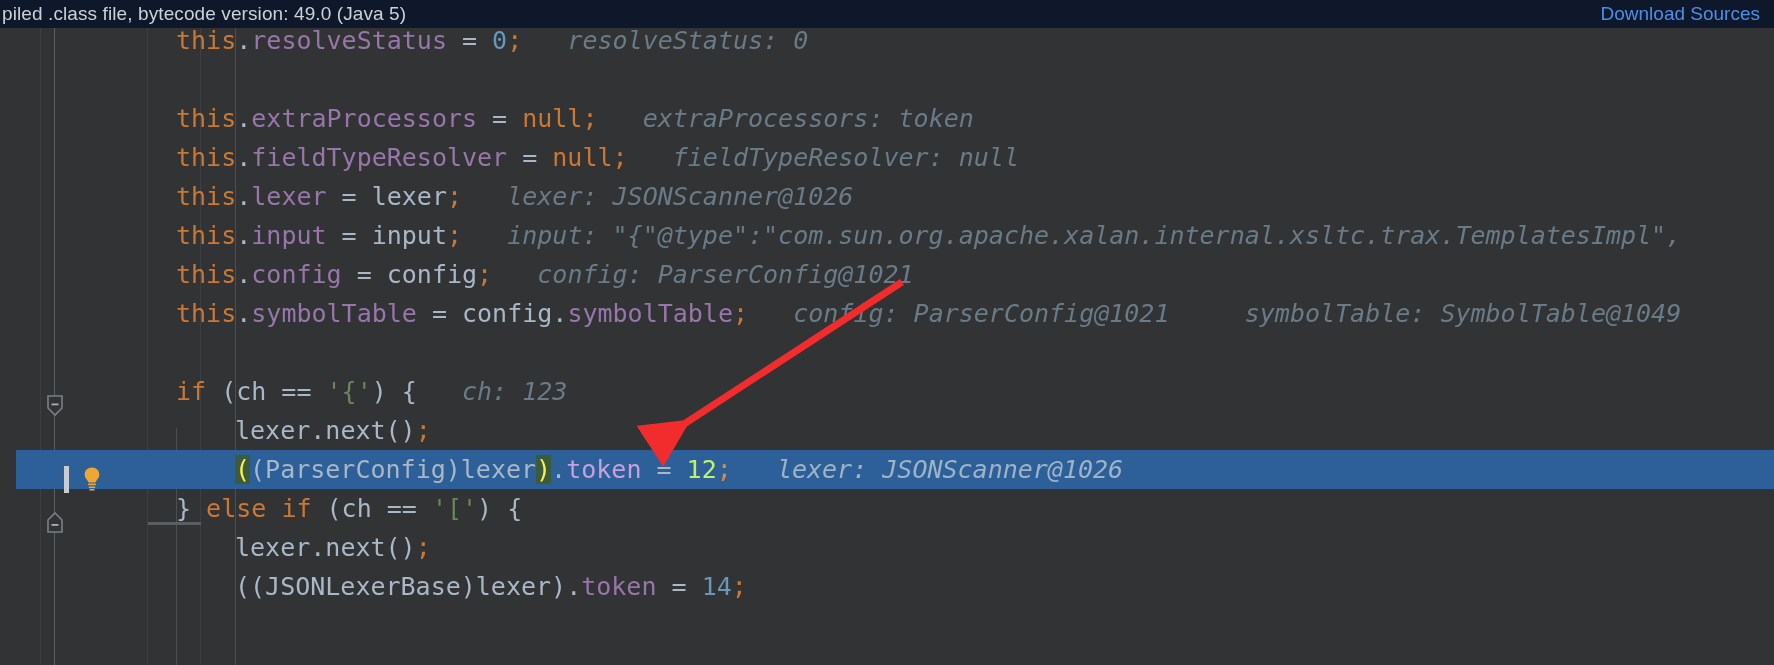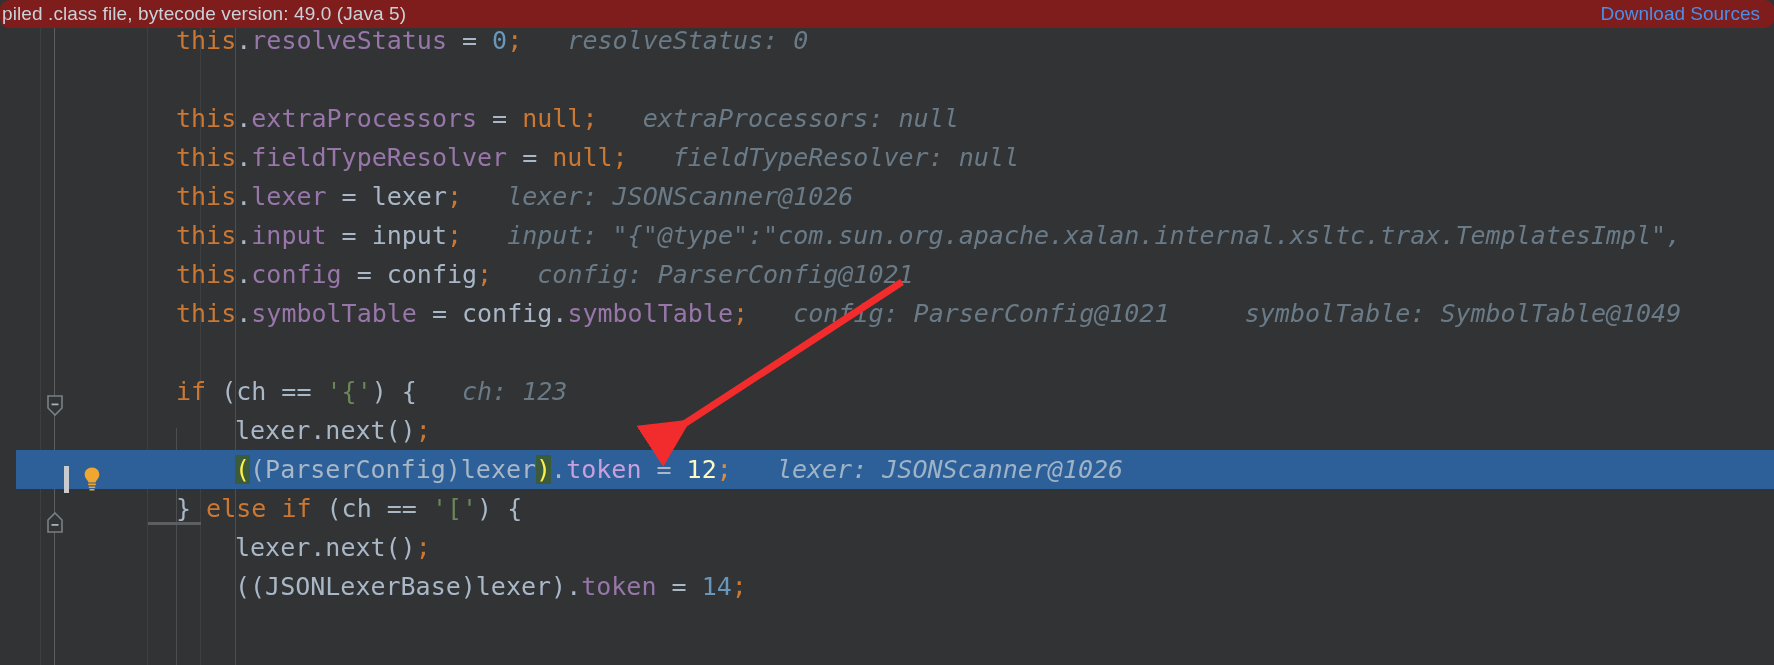--- a/index.html
+++ b/index.html
@@ -1,23 +1,23 @@
 <!DOCTYPE html>
 <html><head>
 <meta charset="utf-8">
 <style>
   html,body{margin:0;padding:0;background:#2b2b2b;}
   body{width:1774px;height:665px;overflow:hidden;font-family:"DejaVu Sans Mono",monospace;}
 
   #root{position:relative;width:1774px;height:665px;background:#313335;overflow:hidden;}
 
   
-  #banner{position:absolute;left:0;top:0;width:1774px;height:28px;background:#7f1d1d;
+  #banner{position:absolute;left:0;top:0;width:1774px;height:28px;background:#0f172a;
           display:flex;align-items:center;justify-content:space-between;
-          font-family:"Liberation Sans",sans-serif;font-size:19px;border-radius:9px;}
+          font-family:"Liberation Sans",sans-serif;font-size:19px;}
   #banner-text{color:#c9d2d8;padding-left:2px;white-space:nowrap;letter-spacing:.1px;}
   #banner-link{color:#4b8fe8;padding-right:14px;white-space:nowrap;cursor:pointer;}
 
   
   #editor{position:absolute;left:16px;top:28px;width:1774px;height:497px;background:#313335;}
 
   
   .gutter-a{position:absolute;left:0;top:0;width:25px;height:637px;background:#313335;}
   .gutter-b{position:absolute;left:25px;top:0;width:107px;height:637px;background:#313335;}
   .gutter-c{position:absolute;left:132px;top:0;width:53px;height:637px;background:#313335;}
@@ -40,21 +40,21 @@
   .kw{color:#cc7832;}         
   .fld{color:#9876aa;}        
   .num{color:#6897bb;}        
   .ident{color:#a9b7c6;}      
   .chr{color:#6a8759;}        
   .punc{color:#a9b7c6;}
   .semi{color:#cc7832;}
   .hint{color:#6a7b87;font-style:italic;}
   .sel .hint{color:#9fb3c6;font-style:italic;}
   .sel .fld{color:#c9a0dd;}
-  .sel .num{color:#fef9c3;}
+  .sel .num{color:#bef264;}
   .sel .semi{color:#e08b3c;}
   .brk{background:#3b5b3b;color:#ffef4a;}
 
   
   .iguide{position:absolute;width:1px;background:#4b4f52;}
 
   
   .foldmark{position:absolute;width:24px;height:24px;}
   .foldmark svg{display:block;}
 
@@ -88,21 +88,21 @@
     <div class="sep" style="left:131px"></div>
     <div class="sep" style="left:184px"></div>
 
     <div id="fold-line"></div>
 
     <div class="iguide" style="left:219px;top:0;height:637px;"></div>
     <div class="iguide" style="left:160px;top:400px;height:237px;"></div>
 
     <div id="code">
         <div class="row" style="top: -7px;"><span class="txt" style="left: 160px;"><span class="kw">this</span><span class="punc">.</span><span class="fld">resolveStatus</span><span class="punc"> = </span><span class="num">0</span><span class="semi">;</span><span class="hint">   resolveStatus: 0</span></span></div>
-        <div class="row" style="top: 71px;"><span class="txt" style="left: 160px;"><span class="kw">this</span><span class="punc">.</span><span class="fld">extraProcessors</span><span class="punc"> = </span><span class="kw">null</span><span class="semi">;</span><span class="hint">   extraProcessors: null</span></span></div>
+        <div class="row" style="top: 71px;"><span class="txt" style="left: 160px;"><span class="kw">this</span><span class="punc">.</span><span class="fld">extraProcessors</span><span class="punc"> = </span><span class="kw">null</span><span class="semi">;</span><span class="hint">   extraProcessors: token</span></span></div>
         <div class="row" style="top: 110px;"><span class="txt" style="left: 160px;"><span class="kw">this</span><span class="punc">.</span><span class="fld">fieldTypeResolver</span><span class="punc"> = </span><span class="kw">null</span><span class="semi">;</span><span class="hint">   fieldTypeResolver: null</span></span></div>
         <div class="row" style="top: 149px; padding-left: 48px;"><span class="txt" style="left: 160px;"><span class="kw">this</span><span class="punc">.</span><span class="fld">lexer</span><span class="punc"> = </span><span class="ident">lexer</span><span class="semi">;</span><span class="hint">   lexer: JSONScanner@1026</span></span></div>
         <div class="row" style="top: 188px;"><span class="txt" style="left: 160px;"><span class="kw">this</span><span class="punc">.</span><span class="fld">input</span><span class="punc"> = </span><span class="ident">input</span><span class="semi">;</span><span class="hint">   input: "{"@type":"com.sun.org.apache.xalan.internal.xsltc.trax.TemplatesImpl",</span></span></div>
         <div class="row" style="top: 227px;"><span class="txt" style="left: 160px;"><span class="kw">this</span><span class="punc">.</span><span class="fld">config</span><span class="punc"> = </span><span class="ident">config</span><span class="semi">;</span><span class="hint">   config: ParserConfig@1021</span></span></div>
         <div class="row" style="top: 266px;"><span class="txt" style="left: 160px;"><span class="kw">this</span><span class="punc">.</span><span class="fld">symbolTable</span><span class="punc"> = </span><span class="ident">config</span><span class="punc">.</span><span class="fld">symbolTable</span><span class="semi">;</span><span class="hint">   config: ParserConfig@1021</span><span class="hint">     symbolTable: SymbolTable@1049</span></span></div>
         <div class="row" style="top: 344px;"><span class="txt" style="left: 160px; text-align: center;"><span class="kw">if</span><span class="punc"> (ch == </span><span class="chr">'{'</span><span class="punc">) {</span><span class="hint">   ch: 123</span></span></div>
         <div class="row" style="top: 383px;"><span class="txt" style="left: 219px;"><span class="ident">lexer</span><span class="punc">.</span><span class="ident">next()</span><span class="semi">;</span></span></div>
         <div class="row sel" style="top: 422px;"><span class="txt" style="left: 219px;"><span class="brk">(</span><span class="punc">(ParserConfig)lexer</span><span class="brk">)</span><span class="punc">.</span><span class="fld">token</span><span class="punc"> = </span><span class="num">12</span><span class="semi">;</span><span class="hint">   lexer: JSONScanner@1026</span></span></div>
         <div class="row" style="top: 461px;"><span class="txt" style="left: 160px;"><span class="punc">} </span><span class="kw">else</span><span class="punc"> </span><span class="kw">if</span><span class="punc"> (ch == </span><span class="chr">'['</span><span class="punc">) {</span></span></div>
         <div class="row" style="top: 500px;"><span class="txt" style="left: 219px;"><span class="ident">lexer</span><span class="punc">.</span><span class="ident">next()</span><span class="semi">;</span></span></div>

